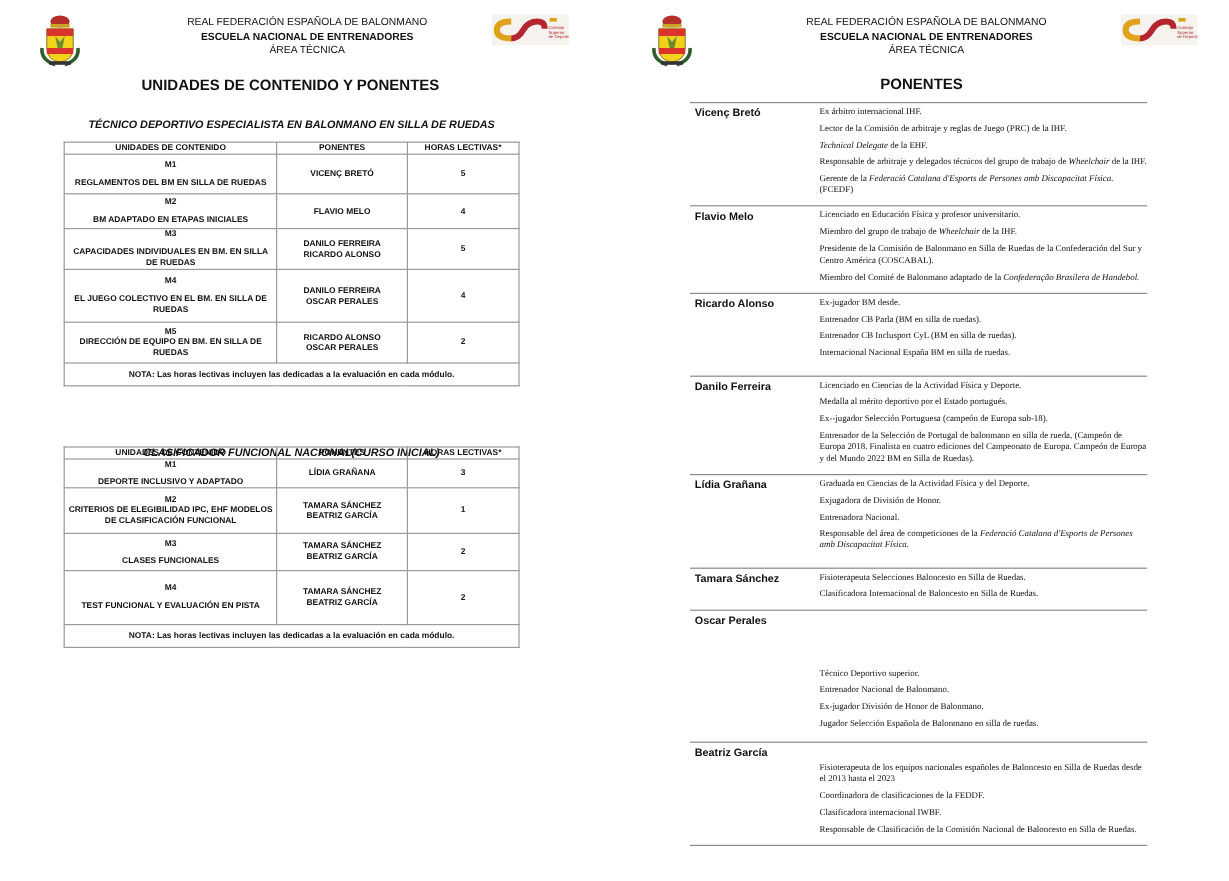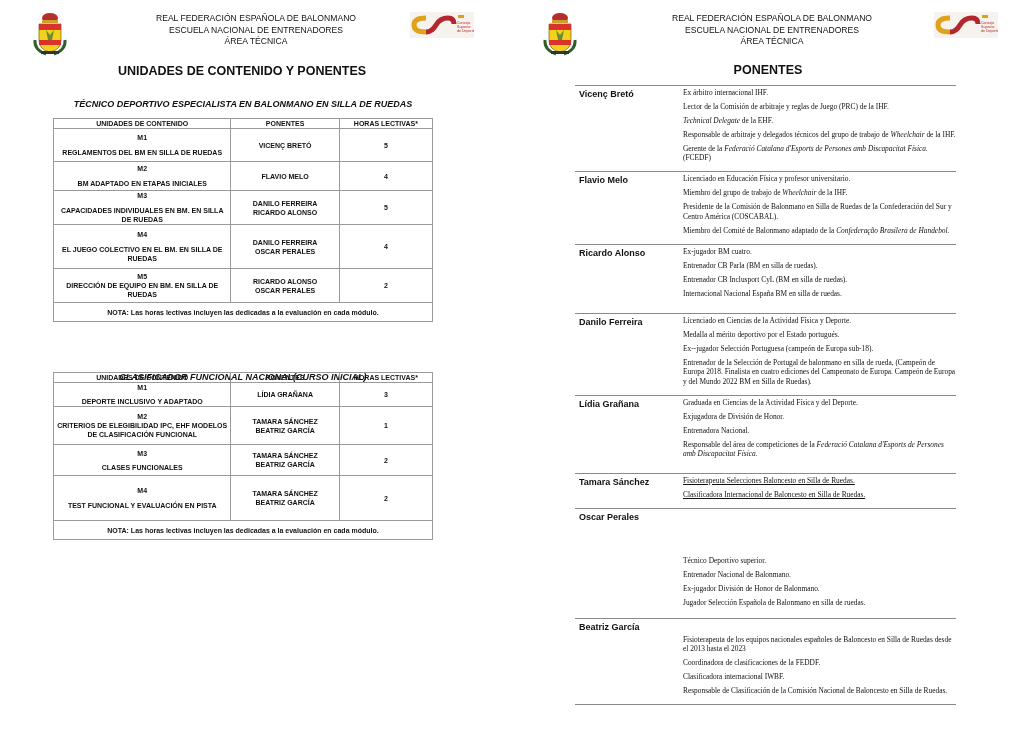--- a/index.html
+++ b/index.html
@@ -10,21 +10,21 @@
 
   .crest { position:absolute; top:10px; width:36px; height:46px; }
   .left .crest { left:32px; }
   .right .crest { left:30px; }
   .csd { position:absolute; top:12px; width:64px; height:26px; }
   .left .csd { left:410px; }
   .right .csd { left:422px; }
 
   .hdr { position:absolute; top:13px; left:0; width:512px; text-align:center; font-size:8.6px; line-height:11.5px; }
   .right .hdr { left:4px; }
-  .hdr .b { font-weight:normal; }
+  .hdr .b { font-weight:bold; }
 
   .page-title { position:absolute; left:0; width:512px; text-align:center; font-weight:bold; font-size:12.5px; }
   .left .page-title { top:64px; left:-14px; }
   .right .page-title { top:63px; left:0; }
 
   .sec-title { position:absolute; left:52px; width:382px; text-align:center; font-weight:bold; font-style:italic; font-size:9px; }
 
   table.units { position:absolute; left:53px; width:380px; border-collapse:collapse; font-size:7px; font-weight:bold; text-align:center; }
   table.units td, table.units th { border:1px solid #9a9a9a; padding:0 3px; vertical-align:middle; line-height:9px; }
   table.units th { font-weight:bold; height:9px; }
@@ -212,21 +212,21 @@
         <div class="pbio" style="padding-bottom: 4px;">
           <p>Licenciado en Educación Física y profesor universitario.</p>
           <p>Miembro del grupo de trabajo de <em>Wheelchair</em> de la IHF.</p>
           <p>Presidente de la Comisión de Balonmano en Silla de Ruedas de la Confederación del Sur y Centro América (COSCABAL).</p>
           <p>Miembro del Comité de Balonmano adaptado de la <em>Confederação Brasilera de Handebol.</em></p>
         </div>
       </div>
       <div class="person">
         <div class="pname">Ricardo Alonso</div>
         <div class="pbio" style="padding-bottom: 10px;">
-          <p>Ex-jugador BM cuatro.</p>
+          <p>Ex-jugador BM desde.</p>
           <p>Entrenador CB Parla (BM en silla de ruedas).</p>
           <p>Entrenador CB Inclusport CyL (BM en silla de ruedas).</p>
           <p>Internacional Nacional España BM en silla de ruedas.</p>
         </div>
       </div>
       <div class="person">
         <div class="pname">Danilo Ferreira</div>
         <div class="pbio" style="padding-bottom: 4px;">
           <p>Licenciado en Ciencias de la Actividad Física y Deporte.</p>
           <p>Medalla al mérito deportivo por el Estado portugués.</p>
@@ -238,21 +238,21 @@
         <div class="pname">Lídia Grañana</div>
         <div class="pbio" style="padding-bottom: 10px;">
           <p>Graduada en Ciencias de la Actividad Física y del Deporte.</p>
           <p>Exjugadora de División de Honor.</p>
           <p>Entrenadora Nacional.</p>
           <p>Responsable del área de competiciones de la <em>Federació Catalana d'Esports de Persones amb Discapacitat Física.</em></p>
         </div>
       </div>
       <div class="person">
         <div class="pname">Tamara Sánchez</div>
-        <div class="pbio" style="padding-bottom: 4px; text-decoration: underline;">
+        <div class="pbio" style="padding-bottom: 4px;">
           <p>Fisioterapeuta Selecciones Baloncesto en Silla de Ruedas.</p>
           <p>Clasificadora Internacional de Baloncesto en Silla de Ruedas.</p>
         </div>
       </div>
       <div class="person">
         <div class="pname">Oscar Perales</div>
         <div class="pbio" style="padding-bottom: 6px; margin-top: 45px;">
           <p>Técnico Deportivo superior.</p>
           <p>Entrenador Nacional de Balonmano.</p>
           <p>Ex-jugador División de Honor de Balonmano.</p>

